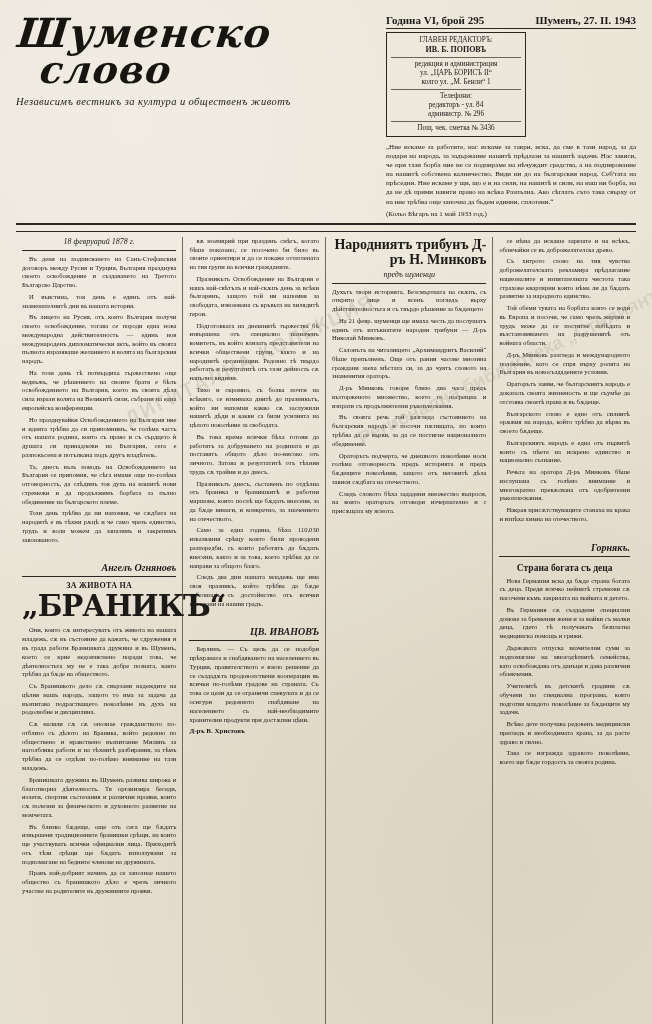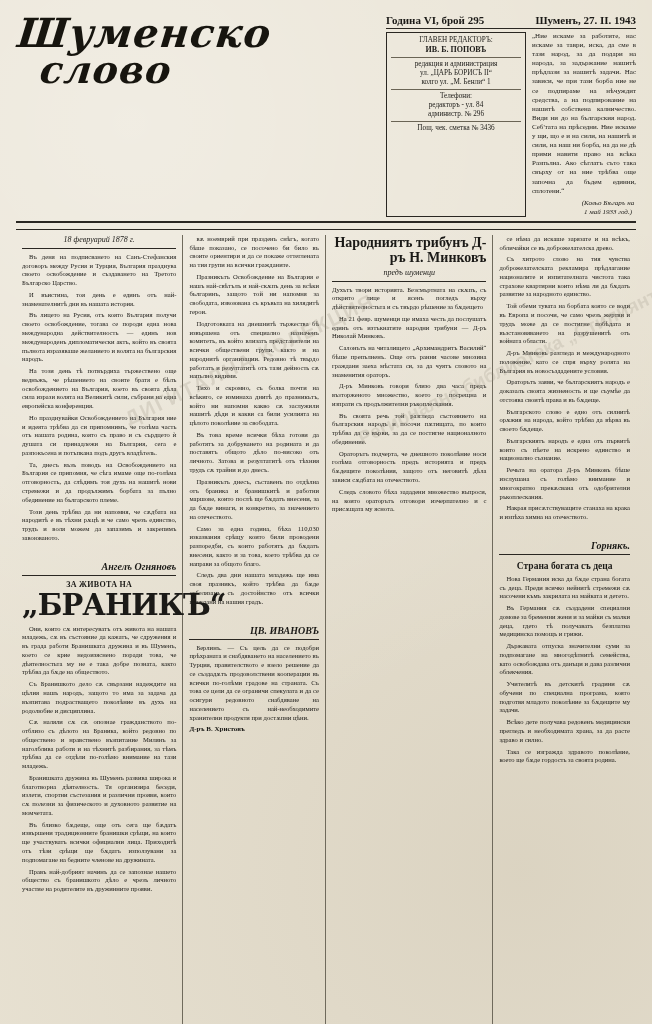--- a/index.html
+++ b/index.html
@@ -45,28 +45,28 @@
     letter-spacing:.4px;
     font-style:italic;
   }
   .mast-right{flex:1;padding-left:10px;}
   .issue-line{
     display:flex;justify-content:space-between;
     font-size:11px;font-weight:700;
     border-bottom:1px solid #2a2722;
     padding-bottom:2px;margin-bottom:3px;
   }
-  .mast-cols{display:flex;gap:6px;font-size:7.2px;line-height:1.25;}
+  .mast-cols{display:flex;gap:6px;font-size:7.2px;line-height:1.25;flex-direction:column;}
   .imprint{
     width:130px;border:1px solid #2a2722;padding:3px 4px;text-align:center;
   }
   .imprint b{font-size:8px;display:block;}
   .imprint .rule{border-top:1px solid #6a6455;margin:2px 0;}
   .motto{flex:1;text-align:justify;font-size:7px;line-height:1.3;}
-  .motto .sig{display:block;text-align:center;font-style:italic;margin-top:3px;margin-left:48px;}
+  .motto .sig{display:block;text-align:left;margin-top:3px;}
 
   
   .content{
     display:flex;
     margin-top:6px;
     border-top:1px solid #2a2722;
     padding-top:5px;
     height:842px;
   }
   .col{
@@ -128,20 +128,21 @@
 <body>
 
 <div class="page">
 
   <div class="masthead">
     <div class="mast-left">
       <div class="logo">
         <span>Шуменско</span>
         <span class="l2">слово</span>
       </div>
+      <div class="tagline">Независимъ вестникъ за култура и общественъ животъ</div>
     </div>
     <div class="mast-right">
       <div class="issue-line">
         <span>Година VI, брой 295</span>
         <span>Шуменъ, 27. II. 1943</span>
       </div>
       <div class="mast-cols">
         <div class="imprint">
           <div>ГЛАВЕН РЕДАКТОРЪ:</div>
           <b>ИВ. Б. ПОПОВЪ</b>

